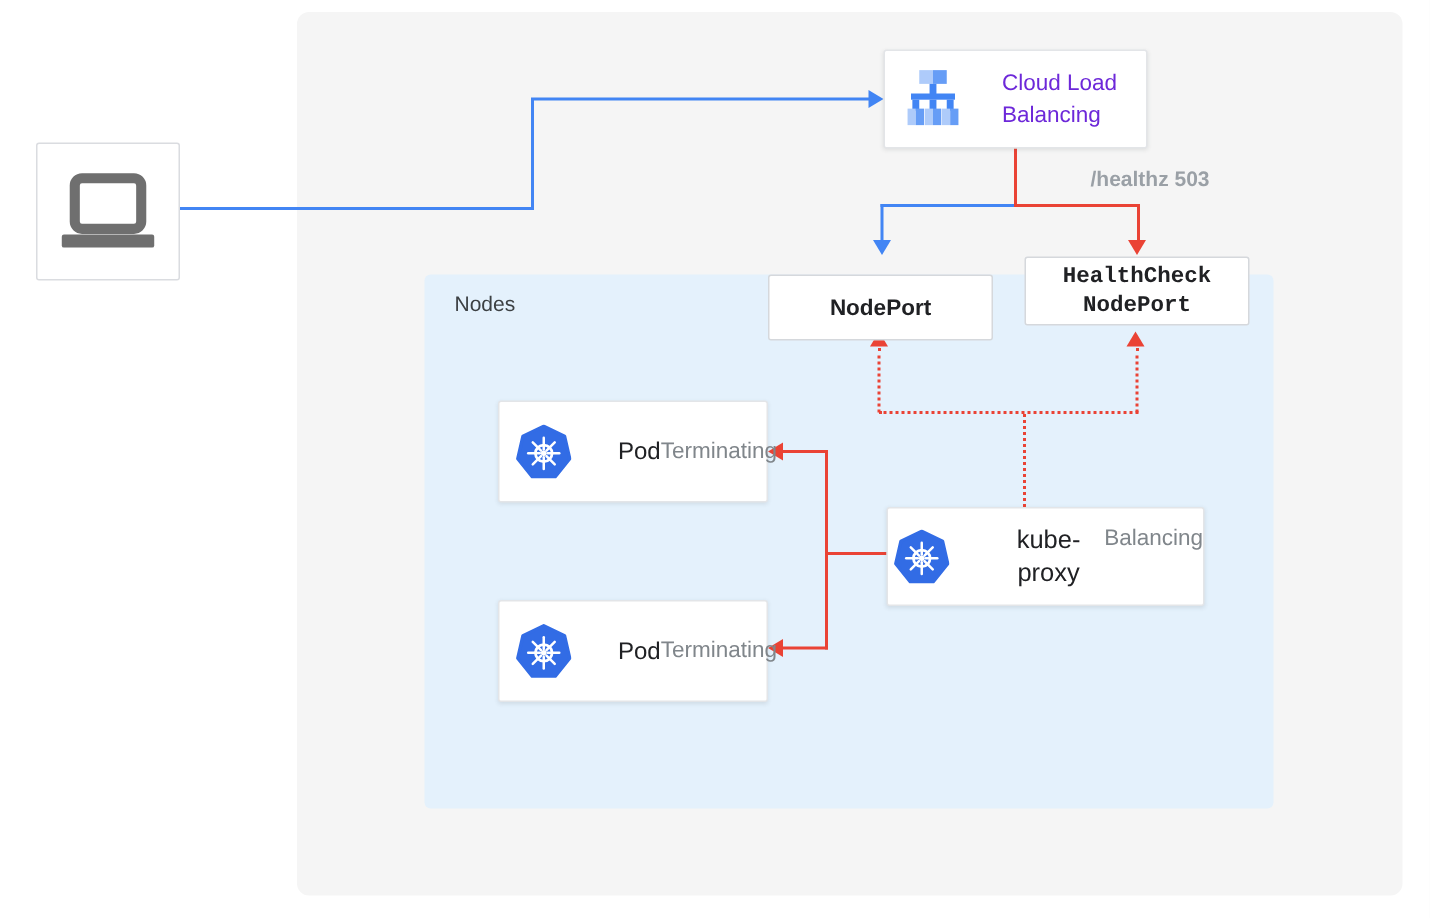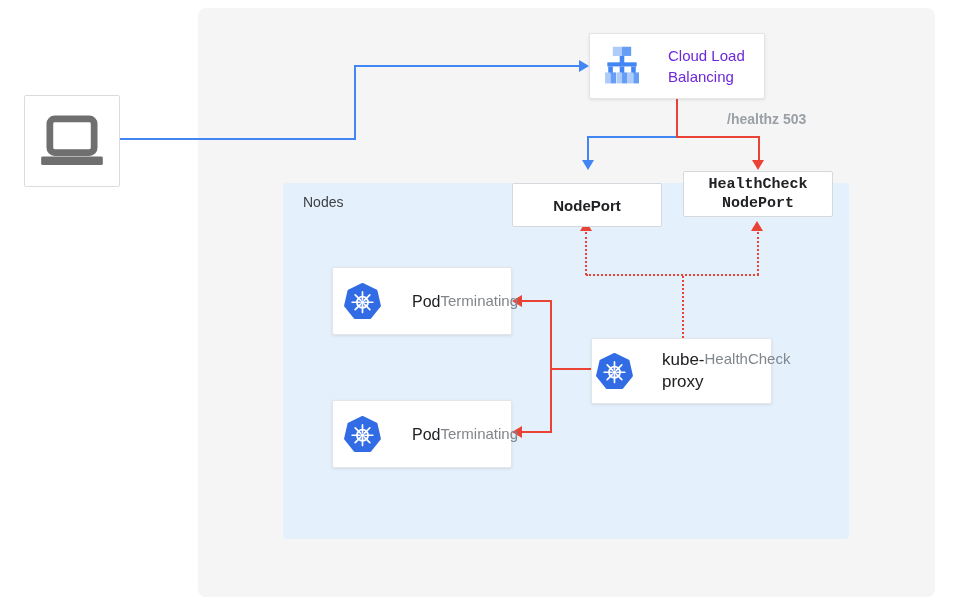--- a/index.html
+++ b/index.html
@@ -181,37 +181,37 @@
         </g>
         <circle cx="50" cy="52" r="5" fill="#ffffff"></circle>
       </svg>
     </span>
     <span class="txt">
       <span class="title-dark">Pod</span>
       <span class="subtle">Terminating</span>
     </span>
   </div>
 
-  <div class="card" style="left:591px; top:338px; width:181px; height:66px; padding-left:4px; gap:29px;">
+  <div class="card" style="left:591px; top:338px; width:212px; height:66px; padding-left:4px; gap:29px;text-align:center;">
     <span class="icon-wrap">
       <svg width="37" height="37" viewBox="0 0 100 100">
         <polygon points="50,3 87.5,21 96.8,61.5 70.8,94 29.2,94 3.2,61.5 12.5,21" fill="#326ce5" stroke="#326ce5" stroke-width="6" stroke-linejoin="round"></polygon>
         <circle cx="50" cy="52" r="15" fill="none" stroke="#ffffff" stroke-width="5"></circle>
         <g stroke="#ffffff" stroke-width="4.5" stroke-linecap="round">
           <line x1="57" y1="52" x2="78" y2="52"></line>
             <line x1="54.9" y1="56.9" x2="69.8" y2="71.8"></line>
           <line x1="50" y1="59" x2="50" y2="80"></line>
             <line x1="45.1" y1="56.9" x2="30.2" y2="71.8"></line>
           <line x1="43" y1="52" x2="22" y2="52"></line>
             <line x1="45.1" y1="47.1" x2="30.2" y2="32.2"></line>
           <line x1="50" y1="45" x2="50" y2="24"></line>
             <line x1="54.9" y1="47.1" x2="69.8" y2="32.2"></line>
         </g>
         <circle cx="50" cy="52" r="5" fill="#ffffff"></circle>
       </svg>
     </span>
     <span class="txt">
       <span class="title-big">kube-proxy</span>
-      <span class="subtle">HealthCheck</span>
+      <span class="subtle">Balancing</span>
     </span>
   </div>
 
 </div>
 
 </body></html>

